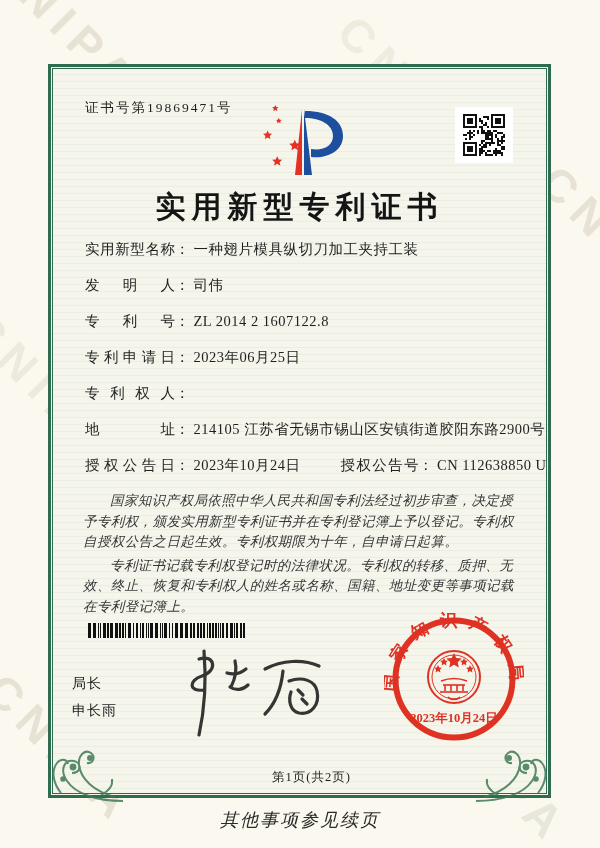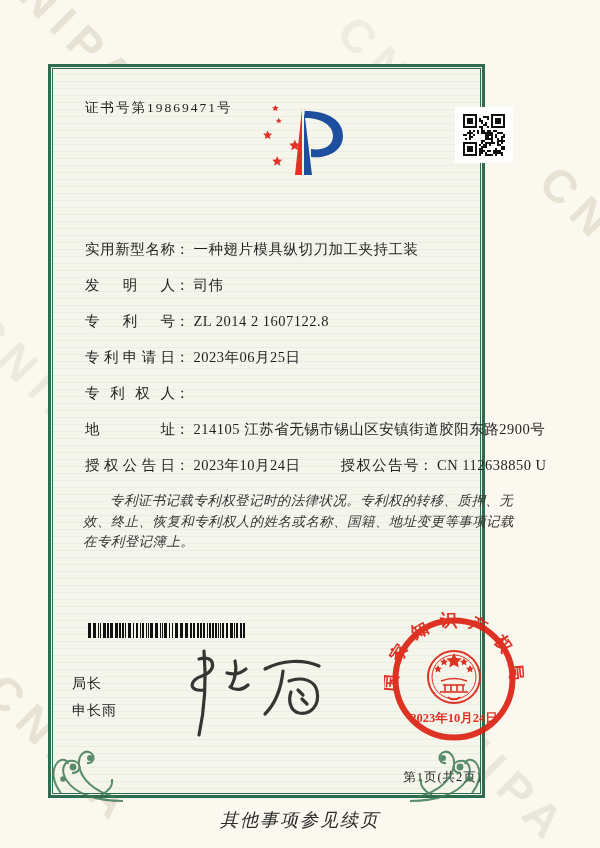--- a/index.html
+++ b/index.html
@@ -28,21 +28,21 @@
   .wm1{left:-30px;top:-4px;}
   .wm2{left:318px;top:64px;color:rgba(186,176,150,.18);}
   .wm3{left:520px;top:214px;}
   .wm4{left:-52px;top:360px;color:rgba(186,176,150,.20);}
   .wm5{left:266px;top:258px;color:rgba(186,176,150,.15);}
   .wm6{left:300px;top:470px;color:rgba(170,180,160,.20);}
   .wm7{left:-34px;top:722px;}
   .wm8{left:400px;top:742px;color:rgba(170,180,160,.25);}
 
   .frame{
-    position:absolute;left:48px;top:64px;width:437px;height:734px;
+    position:absolute;left:48px;top:64px;width:503px;height:734px;
     border:3px solid var(--frame);
     background:
       repeating-linear-gradient(180deg, rgba(140,170,145,.10) 0 1px, transparent 1px 7px),
       var(--inner);
     z-index:1;
   }
   .frame-inner{
     position:absolute;inset:1px;border:1px solid var(--frame);
   }
 
@@ -71,21 +71,21 @@
 
   .barcode{position:absolute;left:37px;top:556px;width:160px;height:15px;}
 
   .director{position:absolute;left:21px;top:608px;font-size:14px;
             font-family:"Liberation Sans","DejaVu Sans",sans-serif;color:#222;}
   .director div{margin-bottom:9px;letter-spacing:1px;}
   .sig{position:absolute;left:118px;top:578px;width:170px;height:100px;}
 
   .seal{position:absolute;left:333px;top:542px;width:140px;height:140px;opacity:.92;}
 
-  .page-info{position:absolute;left:0;top:702px;width:100%;text-align:right;font-size:12.5px;letter-spacing:1px;}
+  .page-info{position:absolute;left:12px;top:702px;width:100%;text-align:center;font-size:12.5px;letter-spacing:1px;}
 
   .footer-note{
     position:absolute;left:0;top:808px;width:600px;text-align:center;
     font-size:18px;font-style:italic;letter-spacing:2px;color:#2a2a2a;z-index:2;
   }
   .flourish{position:absolute;width:84px;height:84px;z-index:3;}
   .fl-left{left:-8px;bottom:-10px;}
   .fl-right{right:-8px;bottom:-10px;transform:scaleX(-1);}
 </style>
 </head>
@@ -245,20 +245,21 @@
         <rect x="4" y="4" width="6" height="6" fill="#111"></rect>
         <rect x="28" y="0" width="14" height="14" fill="#111"></rect>
         <rect x="30" y="2" width="10" height="10" fill="#fff"></rect>
         <rect x="32" y="4" width="6" height="6" fill="#111"></rect>
         <rect x="0" y="28" width="14" height="14" fill="#111"></rect>
         <rect x="2" y="30" width="10" height="10" fill="#fff"></rect>
         <rect x="4" y="32" width="6" height="6" fill="#111"></rect>
       </svg>
   </div>
 
+  <div class="title">实用新型专利证书</div>
 
   <div class="fields">
     <div class="field-row">
       <span class="spread">
           <span>实</span>
           <span>用</span>
           <span>新</span>
           <span>型</span>
           <span>名</span>
           <span>称</span>
@@ -330,20 +331,21 @@
             <span>告</span>
             <span>号</span>
           </span>
         <span class="colon">：</span>
         <span class="fval">CN 112638850 U</span>
       </span>
     </div>
   </div>
 
   <div class="paras">
+    <p>国家知识产权局依照中华人民共和国专利法经过初步审查，决定授予专利权，颁发实用新型专利证书并在专利登记簿上予以登记。专利权自授权公告之日起生效。专利权期限为十年，自申请日起算。</p>
     <p>专利证书记载专利权登记时的法律状况。专利权的转移、质押、无效、终止、恢复和专利权人的姓名或名称、国籍、地址变更等事项记载在专利登记簿上。</p>
   </div>
 
   <svg id="barcode" class="barcode" viewBox="0 0 160 15" preserveAspectRatio="none">
       <rect x="0" y="0" width="3" height="15" fill="#111"></rect>
       <rect x="5" y="0" width="3" height="15" fill="#111"></rect>
       <rect x="10" y="0" width="1" height="15" fill="#111"></rect>
       <rect x="12" y="0" width="1" height="15" fill="#111"></rect>
       <rect x="15" y="0" width="3" height="15" fill="#111"></rect>
       <rect x="19" y="0" width="2" height="15" fill="#111"></rect>

